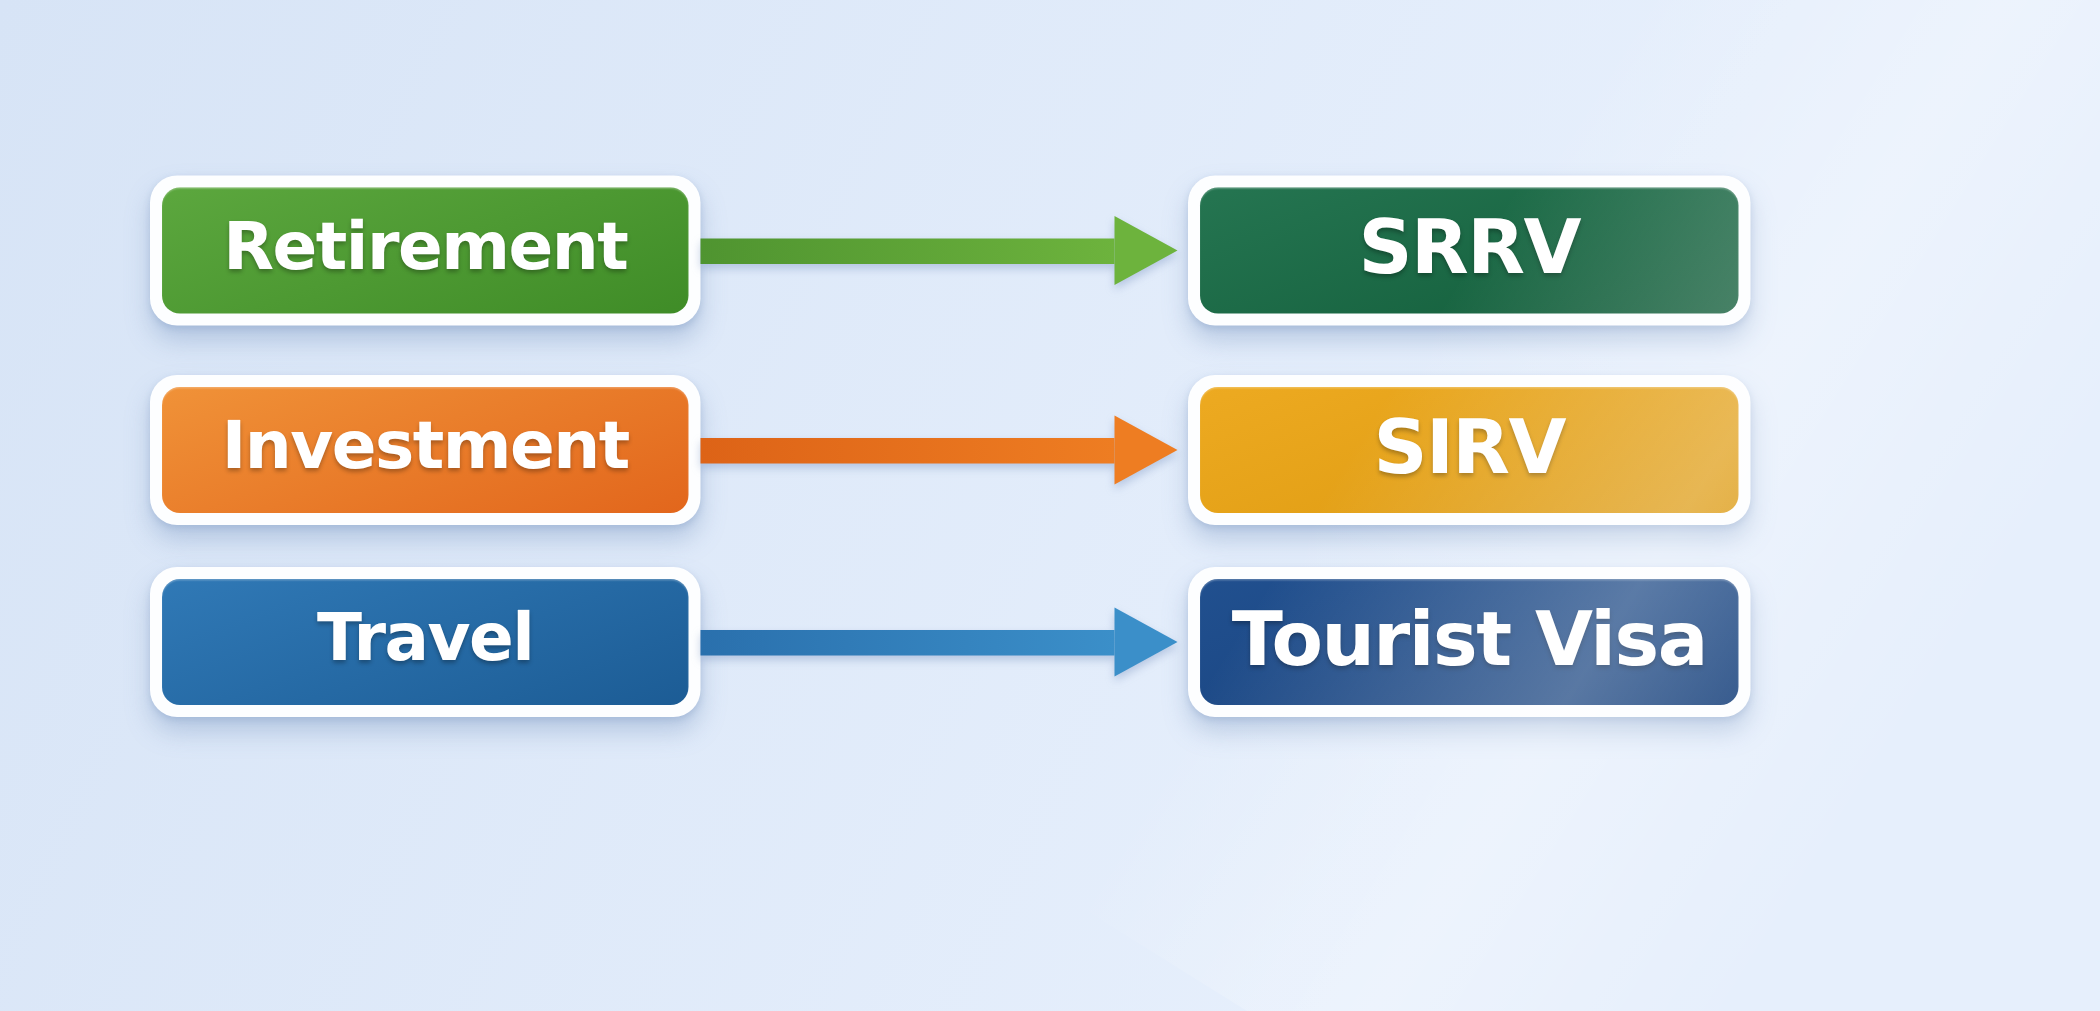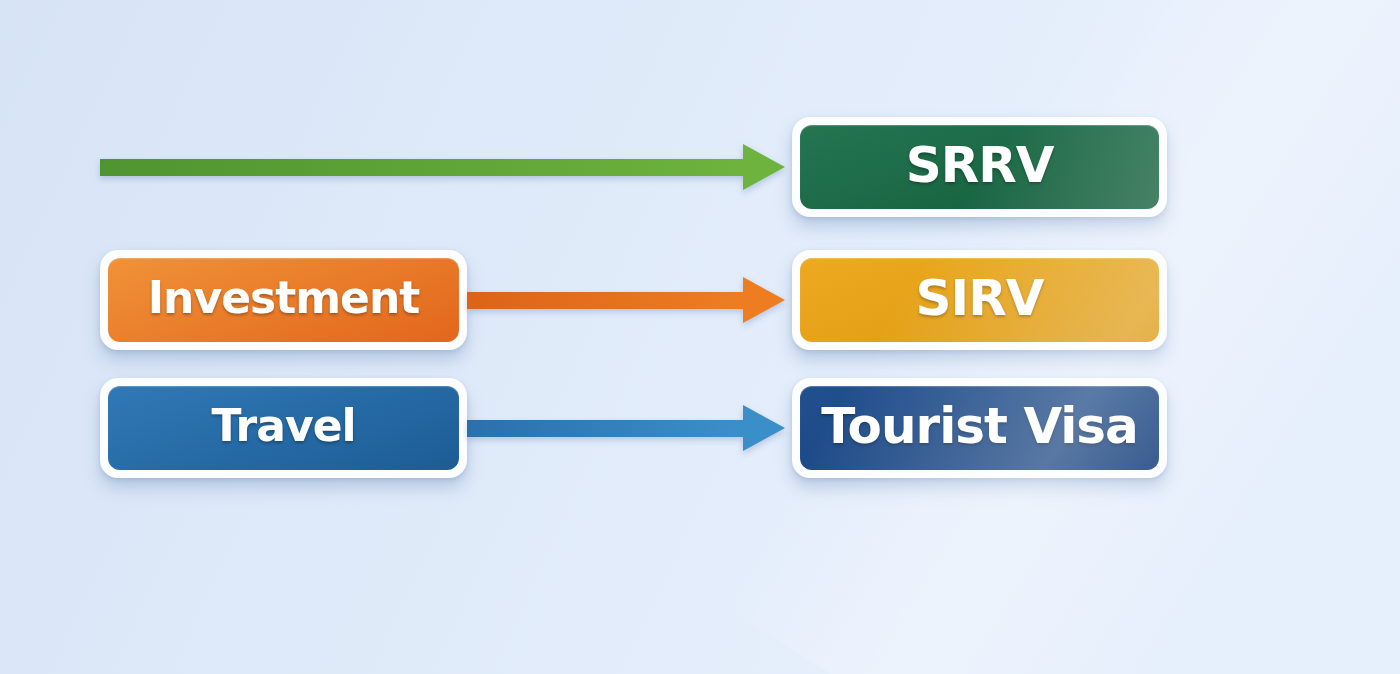--- a/index.html
+++ b/index.html
@@ -93,20 +93,25 @@
     border-bottom: 23px solid transparent;
     border-left: 42px solid var(--a2);
   }
 </style>
 </head>
 <body>
 
 <div class="canvas" style="--bg1: #d7e4f6; --bg2: #e6effc;">
 
   <div class="row row-0">
+    <div class="frame left" style="--ct: #5ca73e; --cb: #3f8c27;">
+      <div class="face">
+        <span class="label">Retirement</span>
+      </div>
+    </div>
     <div class="arrow" style="--a1: #4f9430; --a2: #6db33d;">
       <div class="shaft"></div>
       <div class="head"></div>
     </div>
     <div class="frame right" style="--ct: #257551; --cb: #125d3a;">
       <div class="face">
         <span class="label">SRRV</span>
       </div>
     </div>
   </div>

